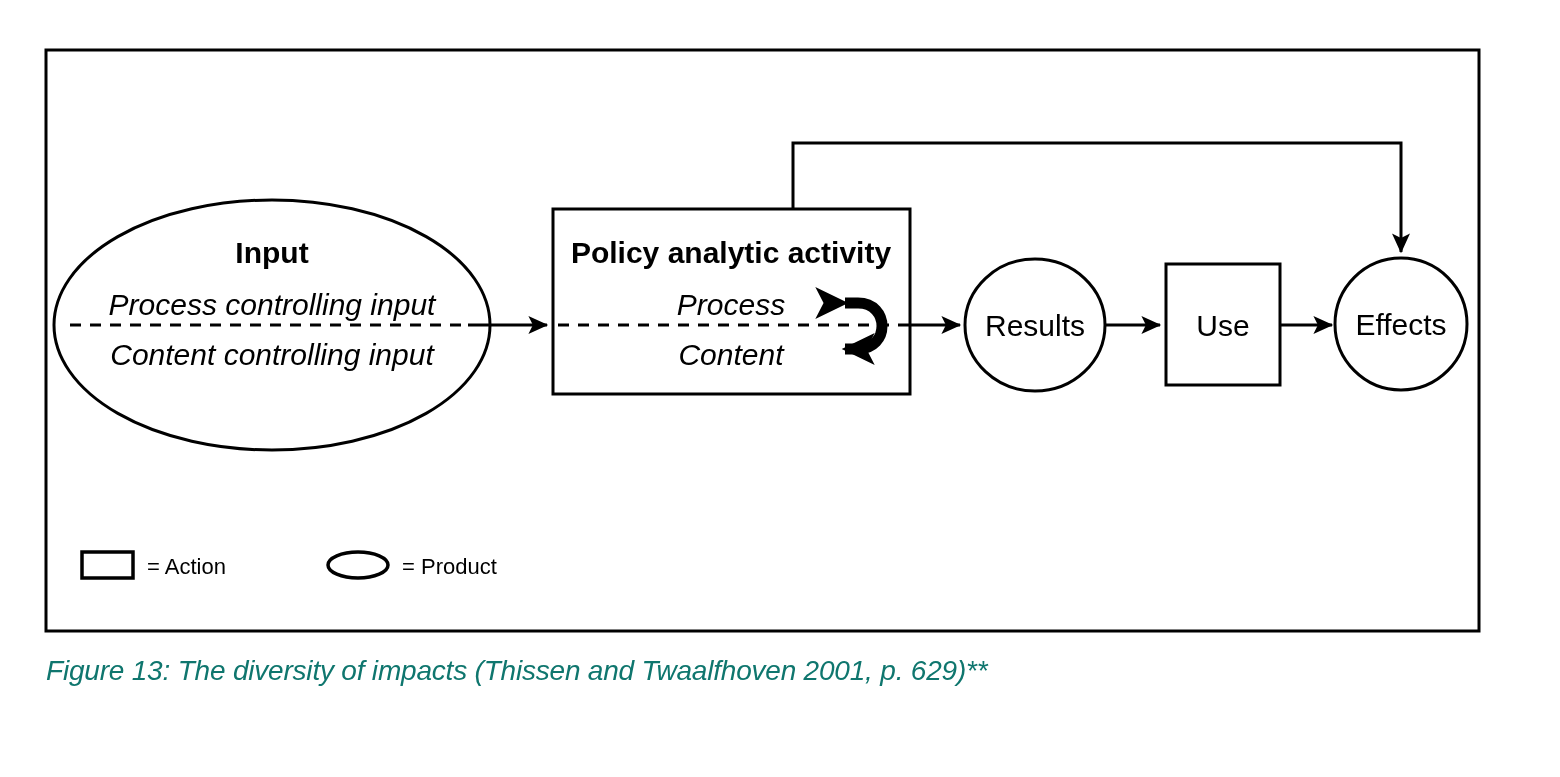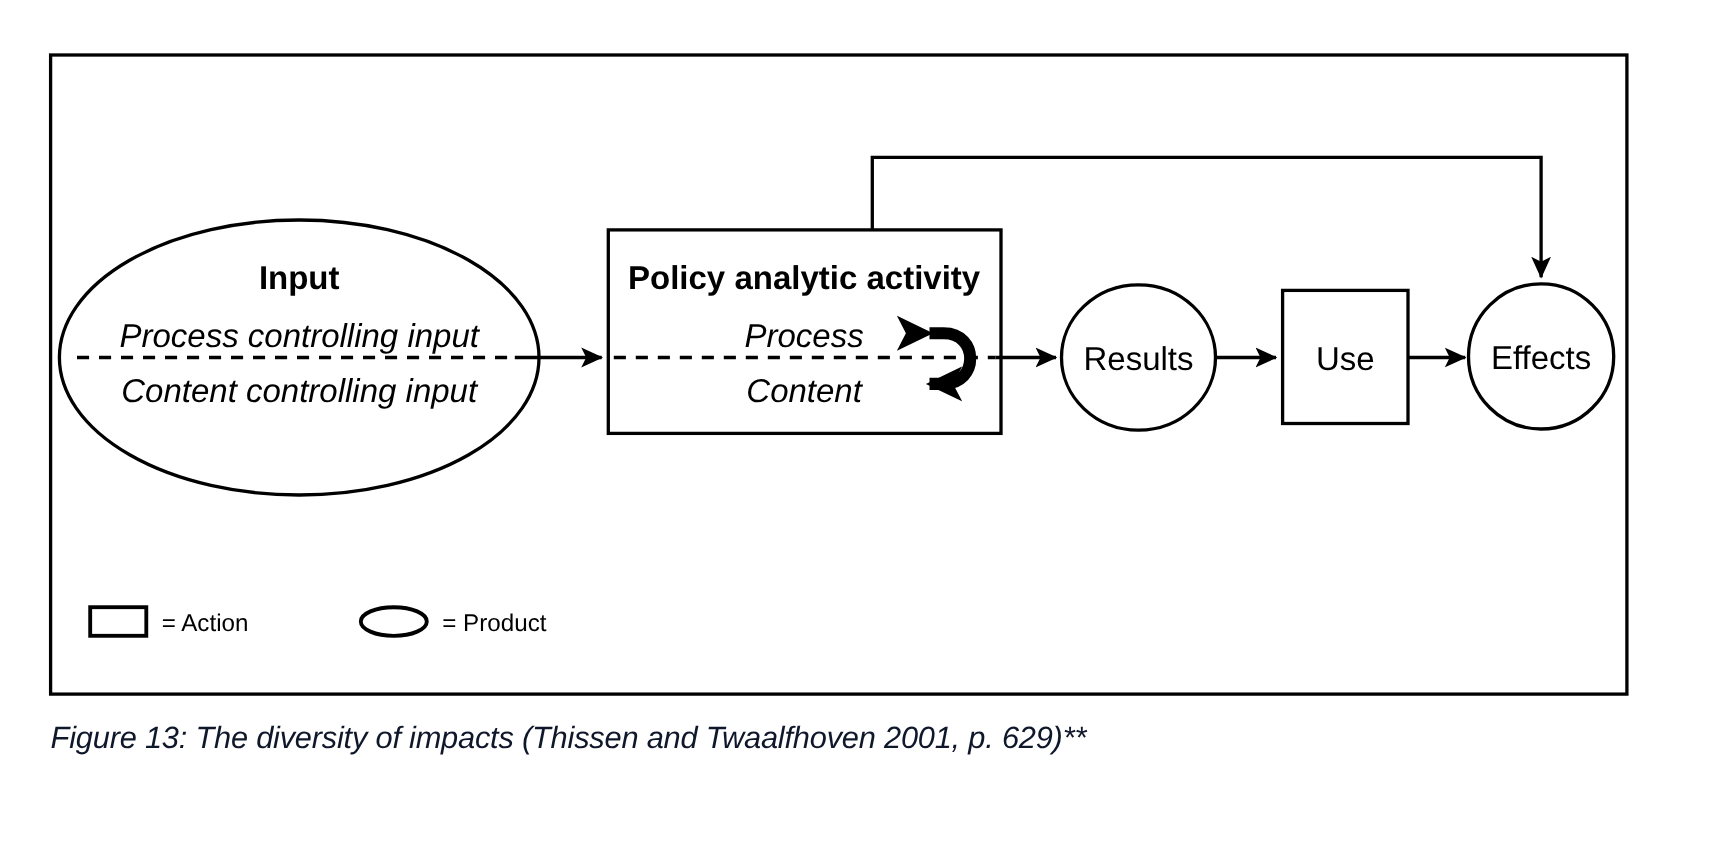--- a/index.html
+++ b/index.html
@@ -86,21 +86,21 @@
     position: absolute;
     left: 46px;
     top: 655px;
     width: 1400px;
     font-family: "Liberation Sans", sans-serif;
     font-style: italic;
     font-size: 28px;
     font-stretch: condensed;
     letter-spacing: -0.2px;
     white-space: nowrap;
-    color: #0f172a;
+    color: #0f766e;
   }
 </style>
 </head>
 <body>
 
 <div id="figure-root">
 
   <svg id="diagram" viewBox="0 0 1560 777" xmlns="http://www.w3.org/2000/svg">
     <defs>
       <marker id="arrowhead" markerWidth="7" markerHeight="7" refX="6.2" refY="3.2" orient="auto" markerUnits="strokeWidth">

